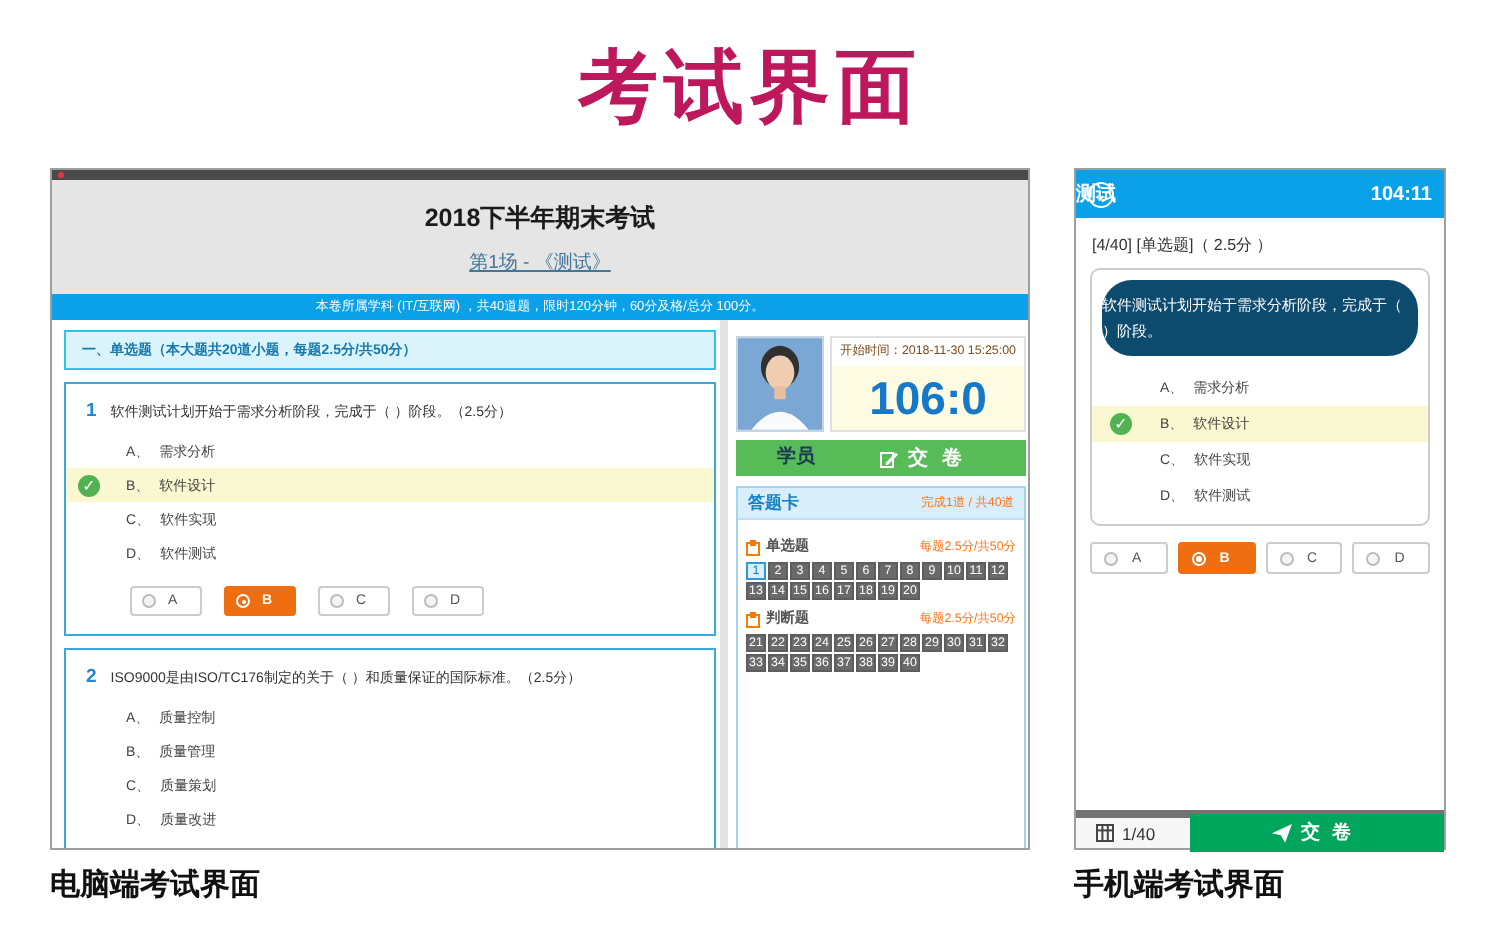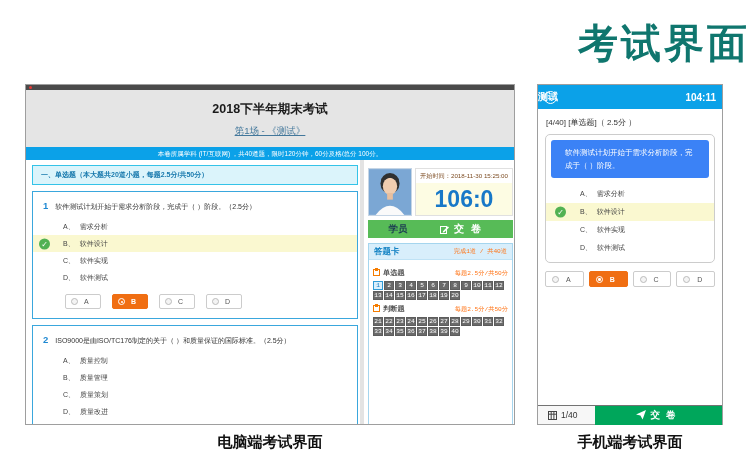--- a/index.html
+++ b/index.html
@@ -1,18 +1,18 @@
 <!DOCTYPE html>
 <html><head>
 <meta charset="utf-8">
 <style>
   *{margin:0;padding:0;box-sizing:border-box;}
   html,body{width:750px;height:468px;background:#fff;font-family:"Liberation Sans","DejaVu Sans",sans-serif;position:relative;overflow:hidden;}
-  .page-title{position:absolute;top:16px;left:0;width:100%;text-align:right;font-size:40px;font-weight:bold;color:#0f766e;letter-spacing:3px;}
-  .caption{position:absolute;top:433px;font-size:15px;font-weight:bold;color:#111;text-align:center;}
+  .page-title{position:absolute;top:16px;left:0;width:100%;text-align:center;font-size:40px;font-weight:bold;color:#be185d;letter-spacing:3px;}
+  .caption{position:absolute;top:433px;font-size:15px;font-weight:bold;color:#111;text-align:left;}
   .caption.d{left:25px;width:490px;}
   .caption.m{left:537px;width:186px;}
 
   
   .dp{position:absolute;left:25px;top:84px;width:490px;height:341px;border:1px solid #9e9e9e;background:#fff;}
   .dp-chrome{height:5px;background:#4a4a4a;position:relative;}
   .dp-chrome .dot{position:absolute;left:3px;top:1px;width:3px;height:3px;background:#e53935;border-radius:50%;}
   .dp-header{height:57px;background:#e5e5e5;text-align:center;}
   .dp-header .t{padding-top:11px;font-size:12.5px;font-weight:bold;color:#1b1b1b;}
   .dp-header .s{margin-top:7px;font-size:9.5px;color:#42779b;text-decoration:underline;}
@@ -38,49 +38,49 @@
   .ans-btn.sel .radio::after{content:"";position:absolute;left:1.5px;top:1.5px;width:2.5px;height:2.5px;background:#fff;border-radius:50%;}
 
   
   .sb{position:absolute;left:342px;top:8px;width:145px;height:252px;}
   .photo{position:absolute;left:0;top:0;width:44px;height:48px;border:1px solid #c5d5e5;}
   .info{position:absolute;left:47px;top:0;width:98px;height:48px;border:1px solid #e0e0e0;}
   .start{height:14px;font-size:6.2px;color:#7c4b21;text-align:center;line-height:14px;background:#fff;}
   .timer{height:32px;background:#fdfce3;color:#1778c8;font-size:23px;font-weight:bold;text-align:center;line-height:32px;}
   .stu{position:absolute;left:0;top:52px;width:60px;height:18px;background:#57bb57;color:#1c3b52;font-weight:bold;font-size:9.5px;text-align:center;line-height:18px;}
   .submit{position:absolute;left:47px;top:52px;width:98px;height:18px;background:#57bb57;color:#fff;font-weight:bold;font-size:10px;display:flex;align-items:center;justify-content:center;gap:5px;letter-spacing:7px;cursor:pointer;}
-  .card{position:absolute;left:0;top:75px;width:145px;height:189px;border:1px solid #a5d5ee;background:#fff;font-family:Liberation Mono, monospace;}
+  .card{position:absolute;left:0;top:75px;width:145px;height:189px;border:1px solid #a5d5ee;background:#fff;}
   .card-h{height:16px;background:#d8eefb;display:flex;justify-content:space-between;align-items:center;padding:0 5px;border-bottom:1px solid #bfe2f5;}
   .card-h .ct{font-size:8.5px;font-weight:bold;color:#1583c4;}
   .card-h .cp{font-size:6.2px;color:#ff7518;}
   .card-b{padding:4px;}
   .sec-row{display:flex;justify-content:space-between;align-items:center;margin-top:4px;}
-  .sec-name{font-size:7.2px;font-weight:bold;color:#555;display:flex;align-items:flex-start;gap:3px;}
+  .sec-name{font-size:7.2px;font-weight:bold;color:#555;display:flex;align-items:flex-end;gap:3px;}
   .sec-score{font-size:6.2px;color:#ff7518;}
   .grid{display:flex;flex-wrap:wrap;gap:1px;margin-top:3px;}
   .cell{width:10px;height:9px;background:#6a6a6a;color:#fff;font-size:6.2px;line-height:8px;text-align:center;border:1px solid #5d5d5d;cursor:pointer;}
   .cell.active{background:#d9effc;border-color:#2f9ad6;color:#1679c0;}
 
   
   .mp{position:absolute;left:537px;top:84px;width:186px;height:341px;border:1px solid #9e9e9e;background:#fff;}
   .m-nav{height:24px;background:#0ba1e8;display:flex;align-items:center;color:#fff;padding:0 6px;position:relative;}
   .m-back{width:13px;height:13px;border:1px solid #fff;border-radius:50%;font-size:9px;line-height:11px;text-align:center;position:relative;z-index:1;cursor:pointer;}
   .m-title{position:absolute;left:0;width:100%;font-size:10px;font-weight:bold;}
   .m-timer{margin-left:auto;font-size:10px;font-weight:bold;position:relative;z-index:1;}
   .m-meta{margin:8px 8px 0;font-size:8px;color:#333;}
   .m-card{margin:6px 7px 0;border:1px solid #ccc;border-radius:5px;overflow:hidden;background:#fff;}
-  .m-q{margin:5px;background:#3b82f6;color:#fff;border-radius:3px;padding:6px 14px;font-size:7.5px;line-height:1.75;}
+  .m-q{margin:5px;background:#0c4a6e;color:#fff;border-radius:15px;padding:6px 0;font-size:7.5px;line-height:1.75;}
   .m-opts{padding:2px 0 5px;}
   .m-opt{position:relative;padding:4px 8px 4px 34px;font-size:7px;color:#444;}
   .m-opt .ol{margin-right:5px;}
   .m-opt.sel{background:#faf8d0;}
   .m-opt .check{left:9px;}
   .m-ans{display:flex;gap:5px;margin:8px 7px 0;}
   .m-ans .ans-btn{width:41px;height:16px;gap:7px;padding-left:6px;}
-  .m-bottom{position:absolute;left:0;bottom:0;width:100%;height:19px;background:#f7f7f7;border-top:1px solid #737373;display:flex;align-items:center;}
+  .m-bottom{position:absolute;left:0;bottom:0;width:100%;height:19px;background:#f7f7f7;border-top:4px solid #737373;display:flex;align-items:center;}
   .m-prog{display:flex;align-items:center;gap:4px;margin-left:10px;font-size:8.5px;color:#333;}
   .m-submit{margin-left:auto;width:127px;height:19px;background:#00a65b;color:#fff;font-weight:bold;font-size:9.5px;display:flex;align-items:center;justify-content:center;gap:5px;letter-spacing:6px;cursor:pointer;}
 </style>
 </head>
 <body>
 
 <h1 class="page-title">考试界面</h1>
 
 <div class="dp">
   <div class="dp-chrome">

